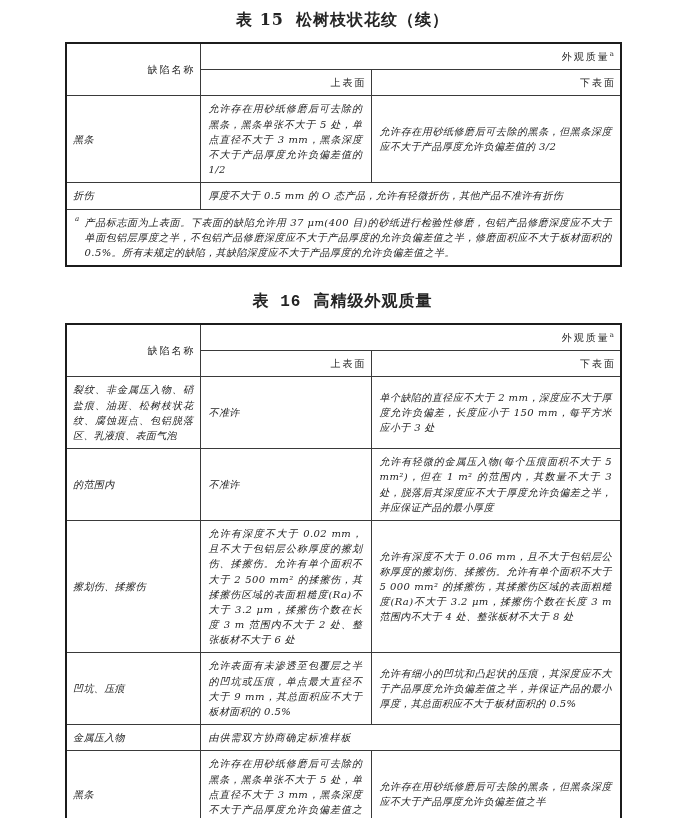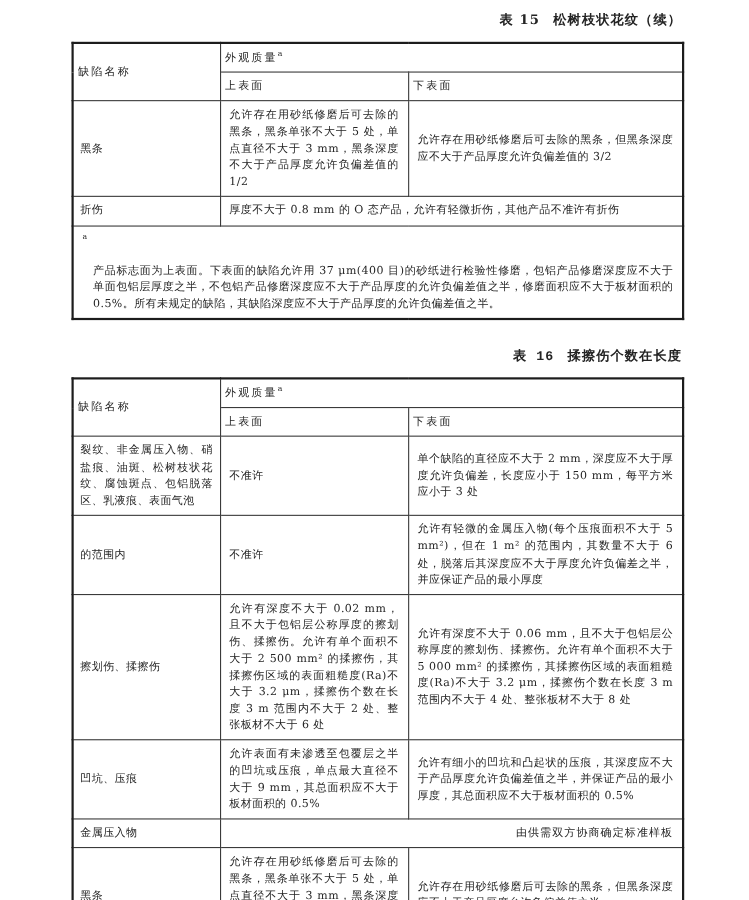--- a/index.html
+++ b/index.html
@@ -10,64 +10,65 @@
     color: #242424;
   }
   .page {
     width: 681px;
     min-height: 818px;
     padding: 10px 61px 6px 65px;
     background: #ffffff;
   }
   .table-title {
     display: flex;
-    justify-content: flex-end;
+    justify-content: center;
     align-items: baseline;
     gap: 12px;
     font-weight: bold;
-    font-size: 12px;
+    font-size: 16px;
     letter-spacing: 1px;
     margin-bottom: 11px;
   }
   .tbl {
     width: 555px;
     border-collapse: collapse;
     table-layout: fixed;
     font-size: 10px;
     line-height: 1.52;
     letter-spacing: 0.4px;
   }
   .tbl, .tbl th, .tbl td { border: 1px solid #3a3a3a; }
   .tbl { border: 2px solid #1c1c1c; }
   .tbl th {
     font-weight: normal;
-    text-align: left;
+    text-align: right;
     vertical-align: middle;
     padding: 5px 4px;
     letter-spacing: 2px;
   }
   .tbl td {
     vertical-align: middle;
     padding: 5px 8px;
     text-align: justify;
+    font-style: italic;
   }
   .tbl td.name-cell { padding: 5px 6px; }
-  .tbl td.center-cell { text-align: right; letter-spacing: 1px; }
+  .tbl td.center-cell { text-align: left; letter-spacing: 1px; }
   sup.fn-sup, sup.hdr-sup {
     font-size: 7px;
     line-height: 1;
   }
   .footnote-cell { padding: 7px 12px 8px 16px; }
   .footnote {
     display: flex;
     gap: 5px;
     text-align: justify;
   }
   .footnote sup { flex: 0 0 auto; padding-top: 1px; }
-  .footnote .fn-text { flex: 1 1 auto; margin-top: 28px; }
+  .footnote .fn-text { flex: 1 1 auto; }
   .gap-between { height: 24px; }
   .t16-title { margin-bottom: 11px; font-family: Liberation Mono, monospace; }
 </style>
 </head>
 <body>
 
 <div class="page">
 
   <div class="table-title">
     <span>表 15</span>
@@ -91,38 +92,38 @@
       </tr>
     </thead>
     <tbody>
       <tr>
         <td class="name-cell">黑条</td>
         <td>允许存在用砂纸修磨后可去除的黑条，黑条单张不大于 5 处，单点直径不大于 3 mm，黑条深度不大于产品厚度允许负偏差值的 1/2</td>
         <td>允许存在用砂纸修磨后可去除的黑条，但黑条深度应不大于产品厚度允许负偏差值的 3/2</td>
       </tr>
       <tr>
         <td class="name-cell">折伤</td>
-        <td colspan="2">厚度不大于 0.8 mm 的 O 态产品，允许有轻微折伤，其他产品不准许有折伤</td>
+        <td colspan="2">厚度不大于 0.5 mm 的 O 态产品，允许有轻微折伤，其他产品不准许有折伤</td>
       </tr>
       <tr>
         <td colspan="3" class="footnote-cell">
           <div class="footnote">
             <sup class="fn-sup">a</sup>
             <span class="fn-text">产品标志面为上表面。下表面的缺陷允许用 37 μm(400 目)的砂纸进行检验性修磨，包铝产品修磨深度应不大于单面包铝层厚度之半，不包铝产品修磨深度应不大于产品厚度的允许负偏差值之半，修磨面积应不大于板材面积的 0.5%。所有未规定的缺陷，其缺陷深度应不大于产品厚度的允许负偏差值之半。</span>
           </div>
         </td>
       </tr>
     </tbody>
   </table>
 
   <div class="gap-between"></div>
 
   <div class="table-title t16-title">
     <span>表 16</span>
-    <span>揉擦伤个数在长度</span>
+    <span>高精级外观质量</span>
   </div>
 
   <table class="tbl">
     <colgroup>
       <col style="width: 134px">
       <col style="width: 171px">
       <col style="width: 250px">
     </colgroup>
     <thead>
       <tr>
@@ -136,21 +137,21 @@
     </thead>
     <tbody>
       <tr>
         <td class="name-cell">裂纹、非金属压入物、硝盐痕、油斑、松树枝状花纹、腐蚀斑点、包铝脱落区、乳液痕、表面气泡</td>
         <td>不准许</td>
         <td>单个缺陷的直径应不大于 2 mm，深度应不大于厚度允许负偏差，长度应小于 150 mm，每平方米应小于 3 处</td>
       </tr>
       <tr>
         <td class="name-cell">的范围内</td>
         <td>不准许</td>
-        <td>允许有轻微的金属压入物(每个压痕面积不大于 5 mm²)，但在 1 m² 的范围内，其数量不大于 6 处，脱落后其深度应不大于厚度允许负偏差之半，并应保证产品的最小厚度</td>
+        <td>允许有轻微的金属压入物(每个压痕面积不大于 5 mm²)，但在 1 m² 的范围内，其数量不大于 3 处，脱落后其深度应不大于厚度允许负偏差之半，并应保证产品的最小厚度</td>
       </tr>
       <tr>
         <td class="name-cell">擦划伤、揉擦伤</td>
         <td>允许有深度不大于 0.02 mm，且不大于包铝层公称厚度的擦划伤、揉擦伤。允许有单个面积不大于 2 500 mm² 的揉擦伤，其揉擦伤区域的表面粗糙度(Ra)不大于 3.2 μm，揉擦伤个数在长度 3 m 范围内不大于 2 处、整张板材不大于 6 处</td>
         <td>允许有深度不大于 0.06 mm，且不大于包铝层公称厚度的擦划伤、揉擦伤。允许有单个面积不大于 5 000 mm² 的揉擦伤，其揉擦伤区域的表面粗糙度(Ra)不大于 3.2 μm，揉擦伤个数在长度 3 m 范围内不大于 4 处、整张板材不大于 8 处</td>
       </tr>
       <tr>
         <td class="name-cell">凹坑、压痕</td>
         <td>允许表面有未渗透至包覆层之半的凹坑或压痕，单点最大直径不大于 9 mm，其总面积应不大于板材面积的 0.5%</td>
         <td>允许有细小的凹坑和凸起状的压痕，其深度应不大于产品厚度允许负偏差值之半，并保证产品的最小厚度，其总面积应不大于板材面积的 0.5%</td>

